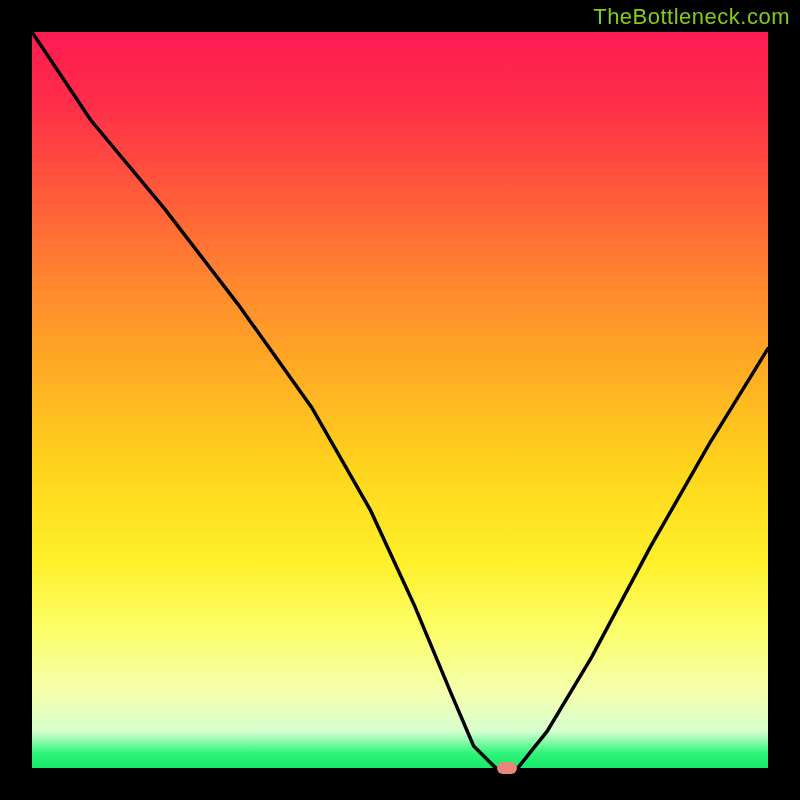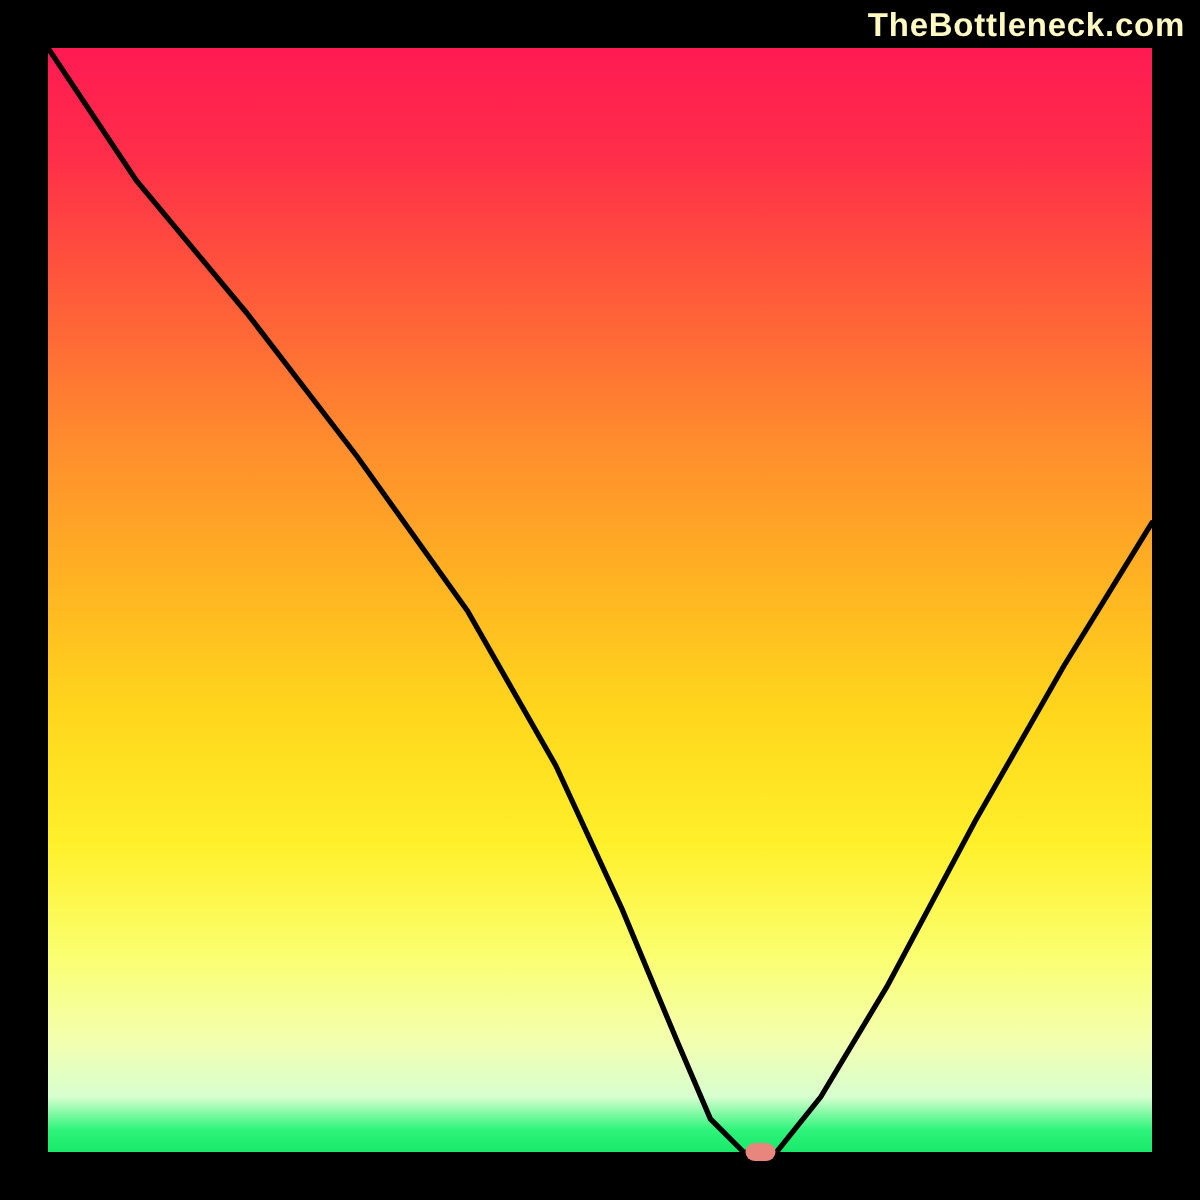--- a/index.html
+++ b/index.html
@@ -14,23 +14,23 @@
   .frame {
     position: relative;
     width: 800px;
     height: 800px;
     background: #000;
   }
   .watermark {
     position: absolute;
     top: 4px;
     right: 10px;
-    color: #fef9c3;
+    color: #84cc16;
     font-size: 22px;
-    font-weight: bold;
+    font-weight: normal;
     letter-spacing: 0.5px;
     z-index: 20;
   }
   .plot-area {
     position: absolute;
     left: 32px;
     top: 32px;
     width: 736px;
     height: 736px;
   }

